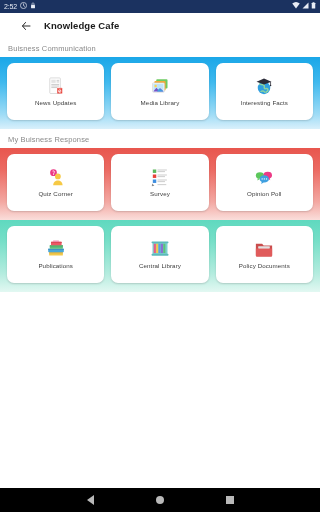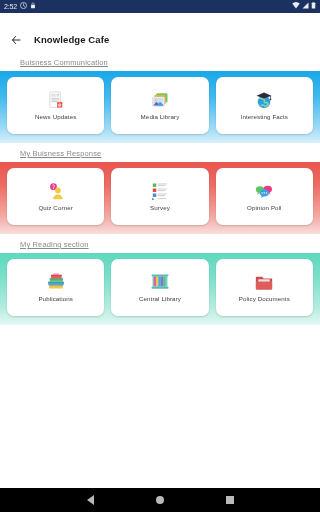--- a/index.html
+++ b/index.html
@@ -18,30 +18,30 @@
     padding:0 4px; font-size:7px; line-height:13px;
   }
   .sb-left{ display:flex; align-items:center; gap:3px; }
   .sb-right{ display:flex; align-items:center; gap:2px; }
   .sb-clock{ font-size:7px; letter-spacing:-0.2px; }
   .sb-ic{ display:inline-block; }
 
   
   .appbar{
     height:25px; flex:0 0 25px; background:#ffffff;
-    display:flex; align-items:center; padding:0 10px; gap:12px;margin-top:14px;
+    display:flex; align-items:center; padding:0 20px; gap:12px;
   }
   .back-btn{ width:12px; height:12px; display:flex; align-items:center; justify-content:center; cursor:pointer; }
   .appbar-title{ font-size:9.5px; color:#1a1a1a; font-weight:bold; letter-spacing:.1px; }
 
   
   .content{ flex:1 1 auto; overflow:hidden; background:#fff; }
 
   .section-label{
-    font-size:7.5px; color:#8a8a8a; padding:6px 8px 4px 20px; letter-spacing:.15px;text-decoration:underline;
+    font-size:7.5px; color:#8a8a8a; padding:6px 8px 4px 8px; letter-spacing:.15px;
   }
 
   .band{ position:relative; padding:6px 7px 9px 7px; }
   .band.blue{  background:linear-gradient(180deg,#1aa7e8 0%, #3fb9ee 35%, #9fdcf6 80%, #d9f0fb 100%); }
   .band.red{   background:linear-gradient(180deg,#e8564e 0%, #ec6a62 30%, #f3a8a2 75%, #fadedb 100%); }
   .band.green{ background:linear-gradient(180deg,#5fd9bf 0%, #77dfc8 30%, #b5ecdf 75%, #e2f8f2 100%); }
 
   .card-row{ display:flex; gap:7px; }
   .card{
     flex:1 1 0; background:#ffffff; border-radius:7px;
@@ -228,21 +228,20 @@
                   <circle cx="20" cy="19" r="1.1"></circle>
               </g>
             </svg>
           </div>
           <div class="card-label">Opinion Poll</div>
         </div>
 
       </div>
     </div>
 
-    <div class="section-label">My Reading section</div>
     <div class="band green">
       <div class="card-row">
 
         <div class="card">
           <div class="card-icon">
             <svg viewBox="0 0 32 32">
               <rect x="5" y="21" width="22" height="5.5" rx="1" fill="#f2c94c"></rect>
               <rect x="5" y="21" width="22" height="2" fill="#e0b23c"></rect>
               <rect x="3.5" y="15.5" width="25" height="5.5" rx="1" fill="#4aa7d8"></rect>
               <rect x="3.5" y="15.5" width="25" height="2" fill="#3f93c2"></rect>

